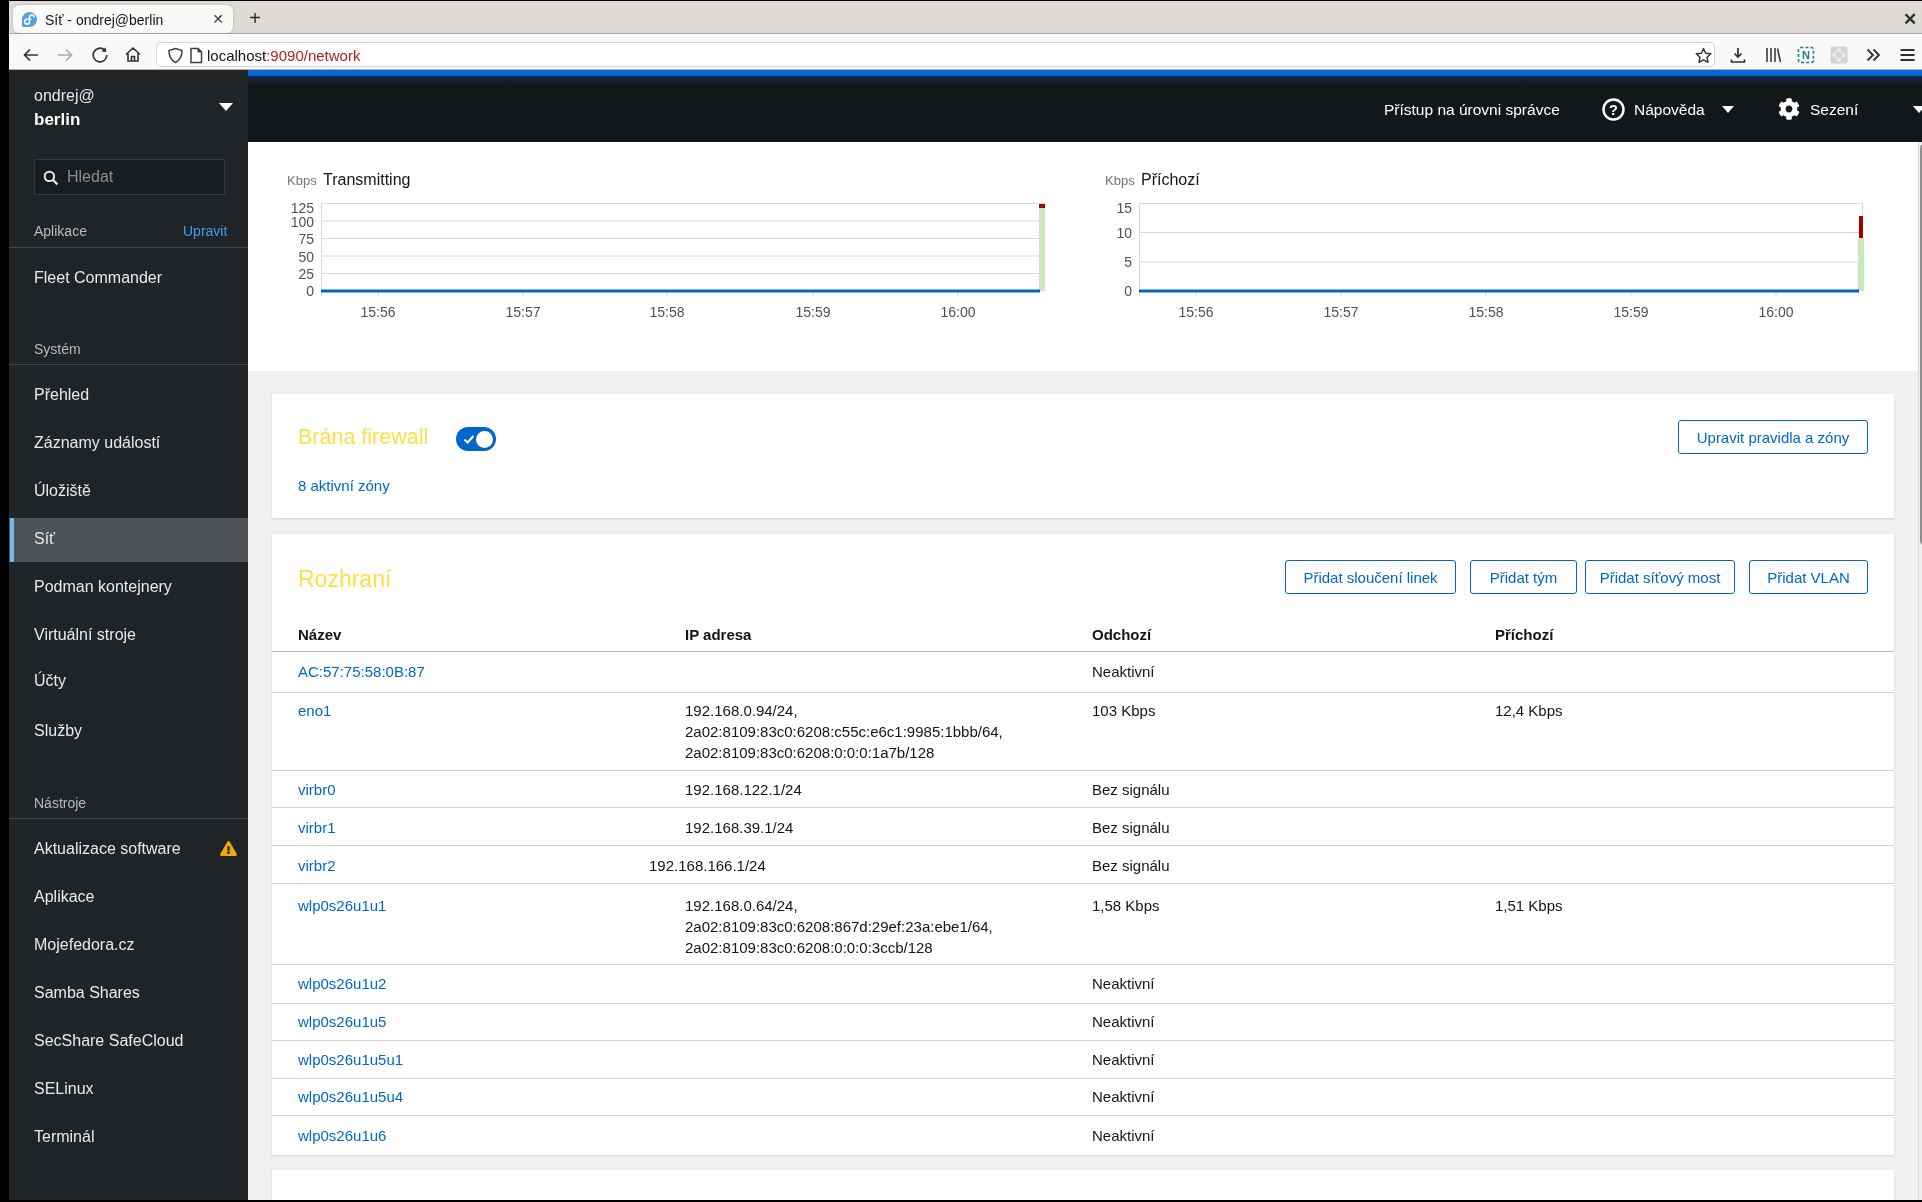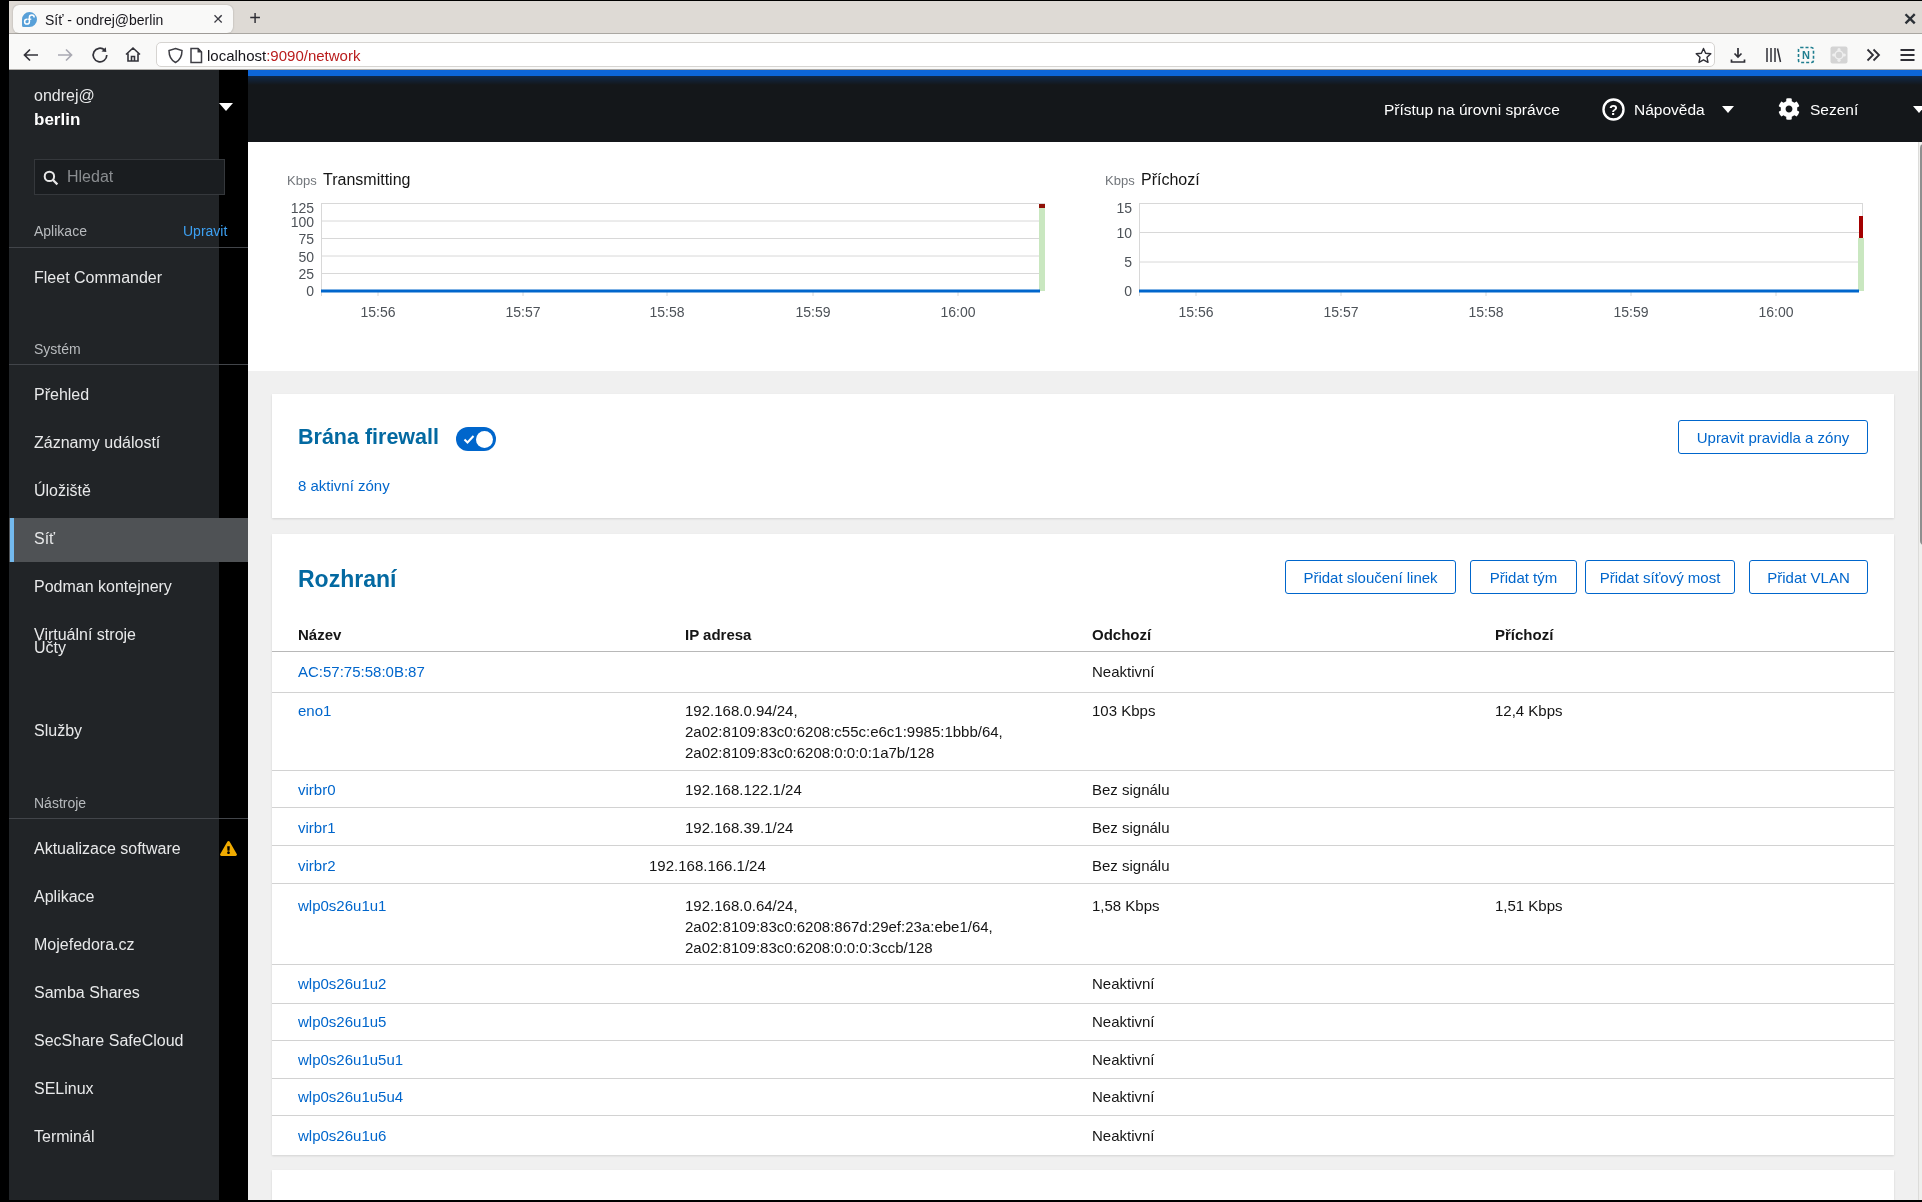--- a/index.html
+++ b/index.html
@@ -14,21 +14,21 @@
 #tabtitle { position:absolute; left:32px; top:7px; font-size:14px; color:#15141a; }
 #tabclose { position:absolute; left:196px; top:5px; width:18px; height:18px; color:#3a3a42; font-size:14px; text-align:center; line-height:18px; }
 #newtab { position:absolute; left:234px; top:5px; width:24px; height:24px; color:#2c2c33; font-size:20px; font-weight:400; text-align:center; line-height:24px; }
 #winclose { position:absolute; left:1889px; top:7px; width:24px; height:24px; color:#2b3036; font-size:17px; text-align:center; line-height:24px; font-weight:bold; }
 #toolbar { position:absolute; left:1px; top:34px; width:1920px; height:36px; background:#f9f9f8; border-bottom:1px solid #b0aeab; }
 #urlbar { position:absolute; left:147px; top:8px; width:1559px; height:25px; background:#fff; border:1px solid #d6d4d1; border-radius:5px; }
 .urltext { position:absolute; left:50px; top:4px; font-size:15px; color:#15141a; }
 .urltext span { color:#b91c1c; }
 
 
-#sidebar { position:absolute; left:1px; top:70px; width:210px; height:1130px; background:#212427; }
+#sidebar { position:absolute; left:1px; top:70px; width:263px; height:1130px; background:#212427; }
 #brandcaret { position:absolute; left:210px; top:33px; width:0; height:0; border-left:7px solid transparent; border-right:7px solid transparent; border-top:8px solid #fff; }
 .sb-user { position:absolute; left:25px; top:17px; font-size:16px; color:#e8e9ea; }
 .sb-host { position:absolute; left:25px; top:40px; font-size:17px; color:#fff; font-weight:bold; }
 #search { position:absolute; left:25px; top:89px; width:191px; height:36px; background:#1a1d20; border:1px solid #35383c; }
 #search .ph { position:absolute; left:32px; top:8px; font-size:16px; color:#8a8d90; }
 .sb-sec { position:absolute; font-size:14px; color:#b8bbbe; left:25px; }
 .sb-link { position:absolute; font-size:14px; color:#3da0f2; }
 .sb-item { position:absolute; left:25px; font-size:16px; color:#e8e9ea; }
 .sb-hr { position:absolute; left:0; width:239px; height:1px; background:#42454a; }
 #navsel { position:absolute; left:0; top:448px; width:239px; height:44px; background:#4f5255; }
@@ -38,21 +38,21 @@
 #masthead { position:absolute; left:240px; top:70px; width:1681px; height:72px; background:#14171a; }
 #mastblue { position:absolute; left:240px; top:70px; width:1681px; height:6px; background:#0c66da; }
 #mastfade { position:absolute; left:240px; top:76px; width:1681px; height:9px; background:linear-gradient(#10294a,#14171a); }
 .mh-text { position:absolute; color:#fff; font-size:15.5px; top:101px; }
 .mh-caret { position:absolute; width:0; height:0; border-left:6px solid transparent; border-right:6px solid transparent; border-top:7px solid #fff; top:106px; }
 
 
 #content { position:absolute; left:240px; top:142px; width:1681px; height:1058px; background:#f0f0f0; }
 #chartstrip { position:absolute; left:240px; top:142px; width:1681px; height:229px; background:#fff; }
 .card { position:absolute; left:264px; width:1622px; background:#fff; box-shadow:0 1px 2px rgba(3,3,3,.12); }
-.cardtitle { position:absolute; font-size:21px; color:#0369a1; font-weight:700; }
+.cardtitle { position:absolute; font-size:21px; color:#fde047; font-weight:400; }
 .btn { position:absolute; height:34px; border:1px solid #0066cc; border-radius:3px; background:#fff; color:#0066cc; font-size:15px; font-family:"Liberation Sans",sans-serif; display:flex; align-items:center; justify-content:center; }
 a.link { color:#0066cc; text-decoration:none; }
 
 
 #toggle { position:absolute; left:448px; top:427px; width:40px; height:24px; background:#0066cc; border-radius:12px; }
 #toggle .knob { position:absolute; right:3px; top:3.5px; width:17px; height:17px; background:#fff; border-radius:50%; }
 
 
 .th { position:absolute; font-size:15px; font-weight:bold; color:#151515; }
 .td { position:absolute; font-size:15px; color:#151515; line-height:21px; }
@@ -152,21 +152,21 @@
     <div class="sb-hr" style="top:177px"></div>
     <div class="sb-item" style="top:199px">Fleet Commander</div>
     <div class="sb-sec" style="top:271px">Systém</div>
     <div class="sb-hr" style="top:294px"></div>
     <div class="sb-item" style="top:316px">Přehled</div>
     <div class="sb-item" style="top:364px">Záznamy událostí</div>
     <div class="sb-item" style="top:412px">Úložiště</div>
     <div class="sb-item" style="top:460px">Síť</div>
     <div class="sb-item" style="top:508px">Podman kontejnery</div>
     <div class="sb-item" style="top:556px">Virtuální stroje</div>
-    <div class="sb-item" style="top:569px">Účty</div>
+    <div class="sb-item" style="top:602px">Účty</div>
     <div class="sb-item" style="top:652px">Služby</div>
     <div class="sb-sec" style="top:725px">Nástroje</div>
     <div class="sb-hr" style="top:748px"></div>
     <div class="sb-item" style="top:770px">Aktualizace software</div>
     <svg style="position:absolute;left:211px;top:771px" width="17" height="15" viewBox="0 0 576 512">
         <path fill="#f0ab00" d="M569.5 440C587.9 472 564.8 512 527.9 512H48.1c-36.9 0-60-40-41.6-72L246.4 24c18.5-32 64.7-32 83.2 0l239.9 416zM288 354c-25.4 0-46 20.6-46 46s20.6 46 46 46 46-20.6 46-46-20.6-46-46-46zm-43.7-165.3l7.4 136c.3 6.4 5.6 11.3 12 11.3h48.5c6.4 0 11.6-5 12-11.3l7.4-136c.4-6.9-5.1-12.7-12-12.7h-63.4c-6.9 0-12.4 5.8-11.9 12.7z"></path>
       </svg>
     <div class="sb-item" style="top:818px">Aplikace</div>
     <div class="sb-item" style="top:866px">Mojefedora.cz</div>
     <div class="sb-item" style="top:914px">Samba Shares</div>

